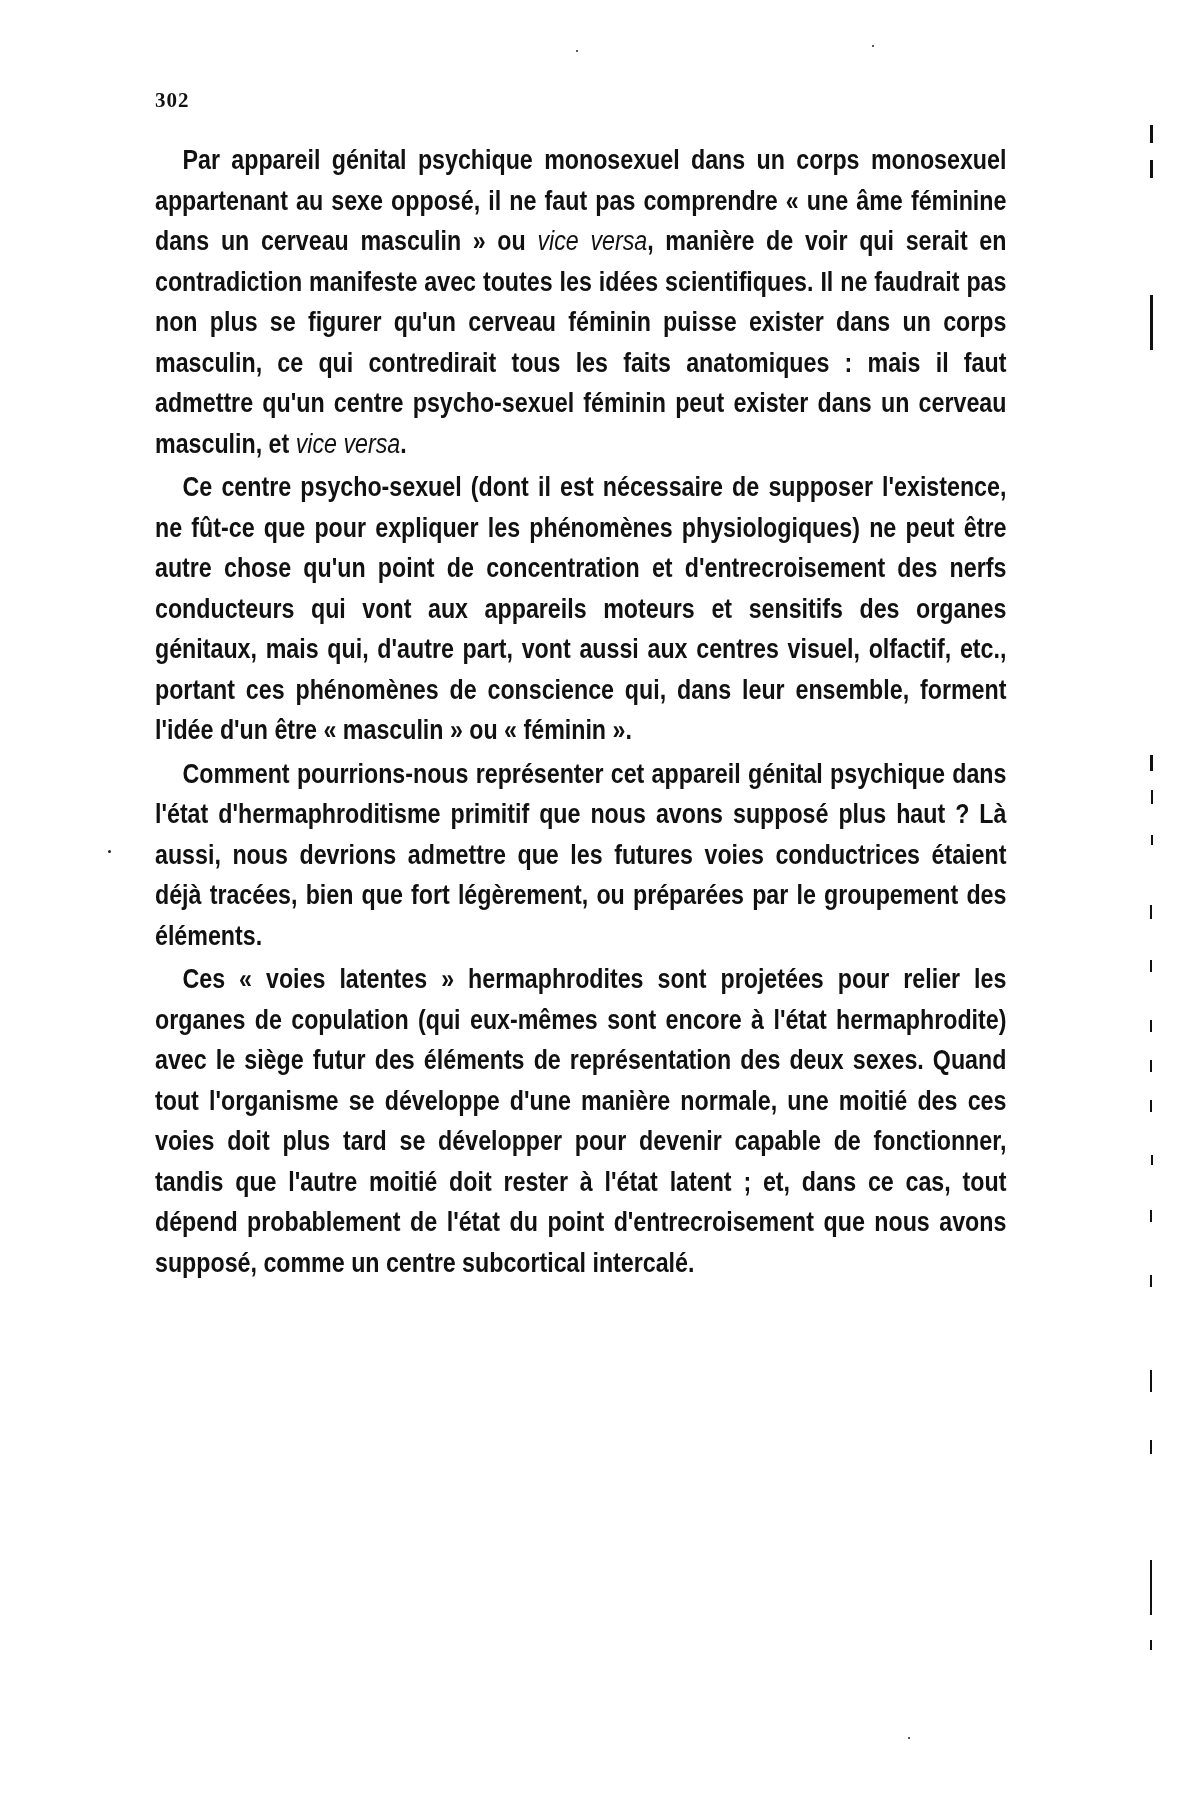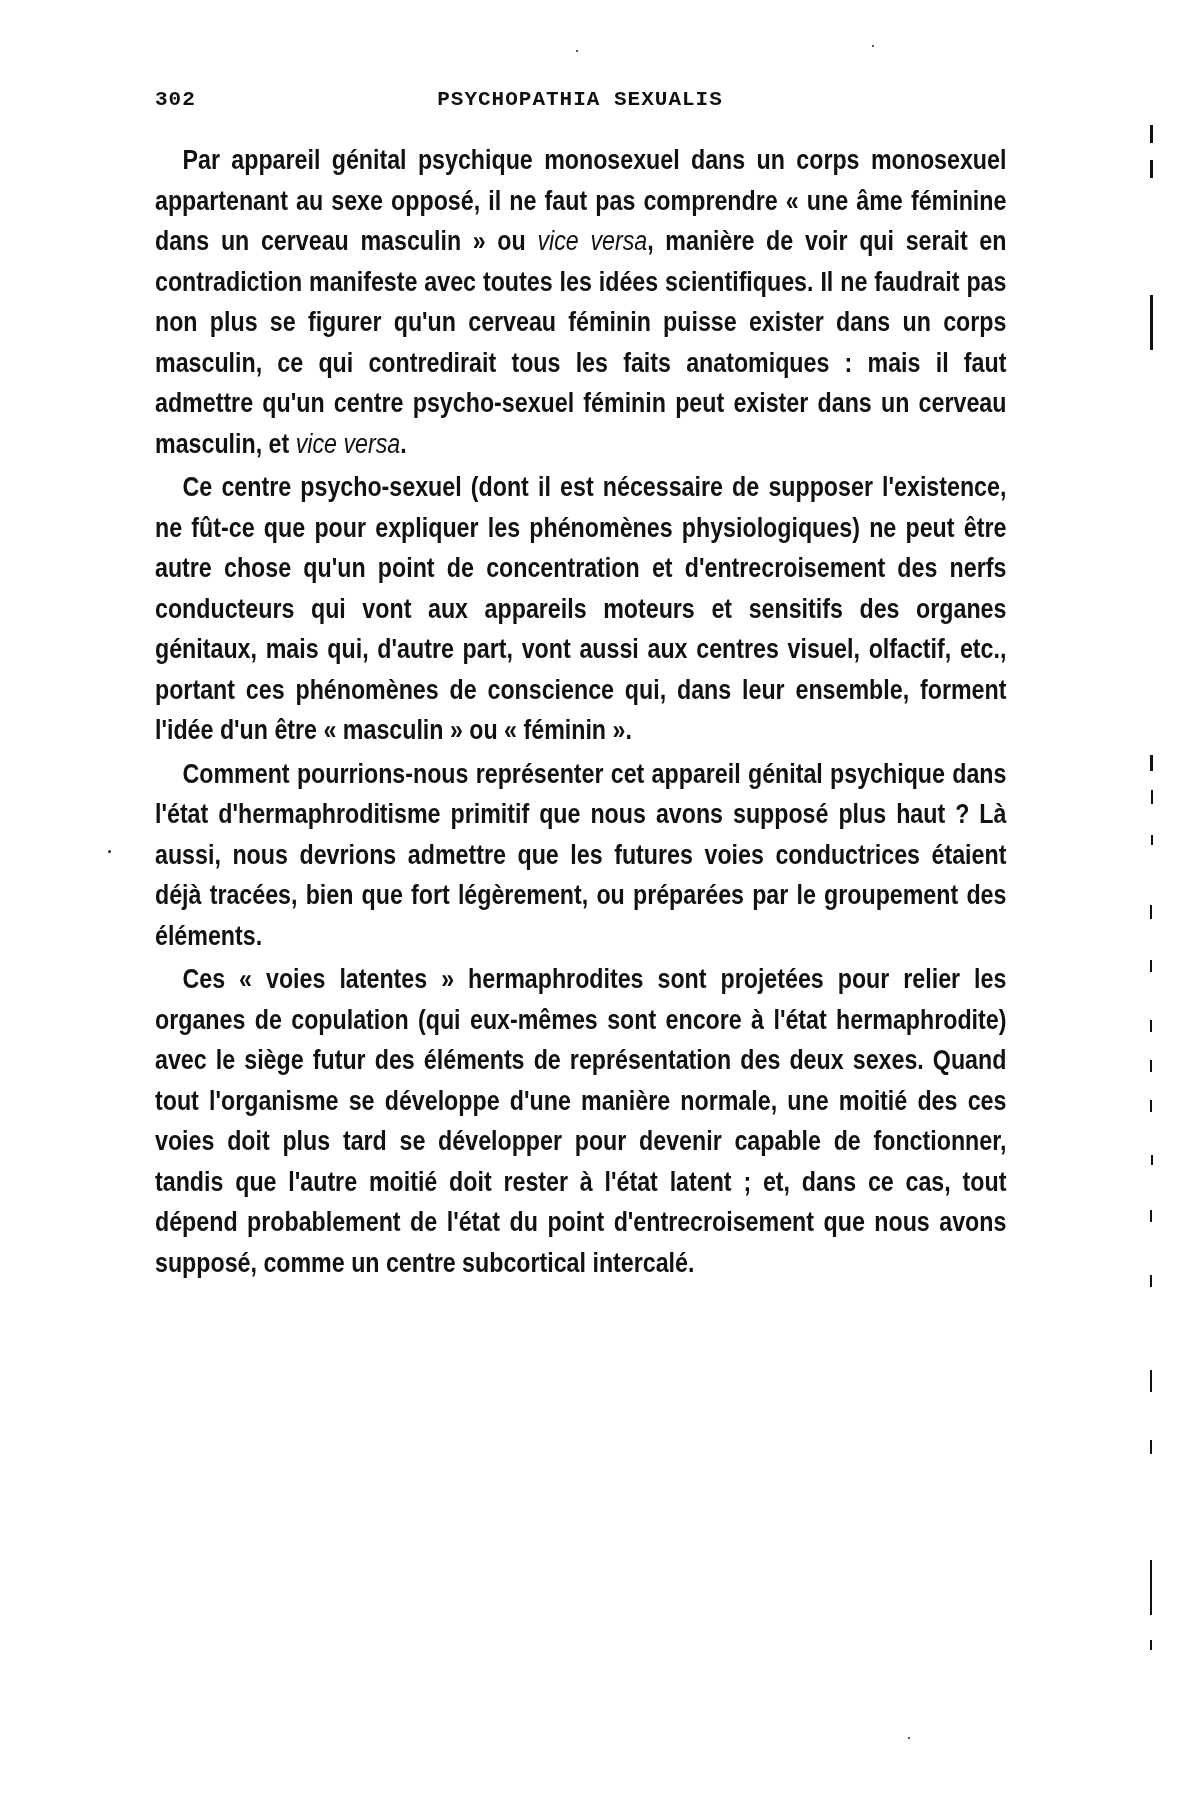--- a/index.html
+++ b/index.html
@@ -1,38 +1,37 @@
 <!DOCTYPE html>
 <html><head>
 <meta charset="utf-8">
 <style>
   html, body { margin: 0; padding: 0; background: #ffffff; }
   body { width: 1200px; height: 1800px; position: relative; overflow: hidden; color: #111; }
   .page { position: absolute; left: 0; top: 0; width: 1200px; height: 1800px; }
   .header { position: absolute; top: 88px; left: 155px; width: 850px; height: 30px;
-    font-family: Liberation Mono, monospace; font-size: 21px; font-weight: bold; letter-spacing: 1px; }
+    font-family: Liberation Serif, serif; font-size: 21px; font-weight: bold; letter-spacing: 1px; }
   .page-num { position: absolute; left: 0; top: 0; }
   .running-title { position: absolute; left: 0; width: 850px; top: 0; text-align: center; }
   .body { position: absolute; top: 140px; left: 155px; width: 852px;
     font-family: "Liberation Sans Narrow", "Liberation Sans", sans-serif;
     font-size: 27px; line-height: 40.5px; font-weight: bold; text-align: justify;
     transform: scaleX(0.86); transform-origin: left top; }
   .body-inner { width: 990px; }
   p { margin: 0 0 3px 0; text-indent: 32px; hyphens: manual; }
   p .it { font-style: italic; font-weight: normal; }
   .mark { position: absolute; background: #111; width: 3px; }
   .dot { position: absolute; background: #222; width: 3px; height: 3px; border-radius: 50%; }
 </style>
 </head>
 <body>
 
 <div class="page">
   <div class="header">
     <span class="page-num">302</span>
-    <span class="running-title">PSYCHOPATHIA SEXUALIS</span>
   </div>
 
   <div class="body">
     <div class="body-inner">
       <p><span>Par appareil génital psychique monosexuel dans un corps monosexuel appartenant au sexe opposé, il ne faut pas comprendre « une âme féminine dans un cerveau masculin » ou </span><span class="it">vice versa</span><span>, manière de voir qui serait en contradiction manifeste avec toutes les idées scientifiques. Il ne faudrait pas non plus se figurer qu'un cerveau féminin puisse exister dans un corps masculin, ce qui contredirait tous les faits anatomiques : mais il faut admettre qu'un centre psycho-sexuel féminin peut exister dans un cerveau masculin, et </span><span class="it">vice versa</span><span>.</span></p>
       <p>Ce centre psycho-sexuel (dont il est nécessaire de supposer l'existence, ne fût-ce que pour expliquer les phénomènes physiologiques) ne peut être autre chose qu'un point de concentration et d'entrecroisement des nerfs conducteurs qui vont aux appareils moteurs et sensitifs des organes génitaux, mais qui, d'autre part, vont aussi aux centres visuel, olfactif, etc., portant ces phénomènes de conscience qui, dans leur ensemble, forment l'idée d'un être « masculin » ou « féminin ».</p>
       <p>Comment pourrions-nous représenter cet appareil génital psychique dans l'état d'hermaphroditisme primitif que nous avons supposé plus haut ? Là aussi, nous devrions admettre que les futures voies conductrices étaient déjà tracées, bien que fort légèrement, ou préparées par le groupement des éléments.</p>
       <p>Ces « voies latentes » hermaphrodites sont projetées pour relier les organes de copulation (qui eux-mêmes sont encore à l'état hermaphrodite) avec le siège futur des éléments de représentation des deux sexes. Quand tout l'organisme se développe d'une manière normale, une moitié des ces voies doit plus tard se développer pour devenir capable de fonctionner, tandis que l'autre moitié doit rester à l'état latent ; et, dans ce cas, tout dépend probablement de l'état du point d'entrecroisement que nous avons supposé, comme un centre subcortical intercalé.</p>
     </div>
   </div>

